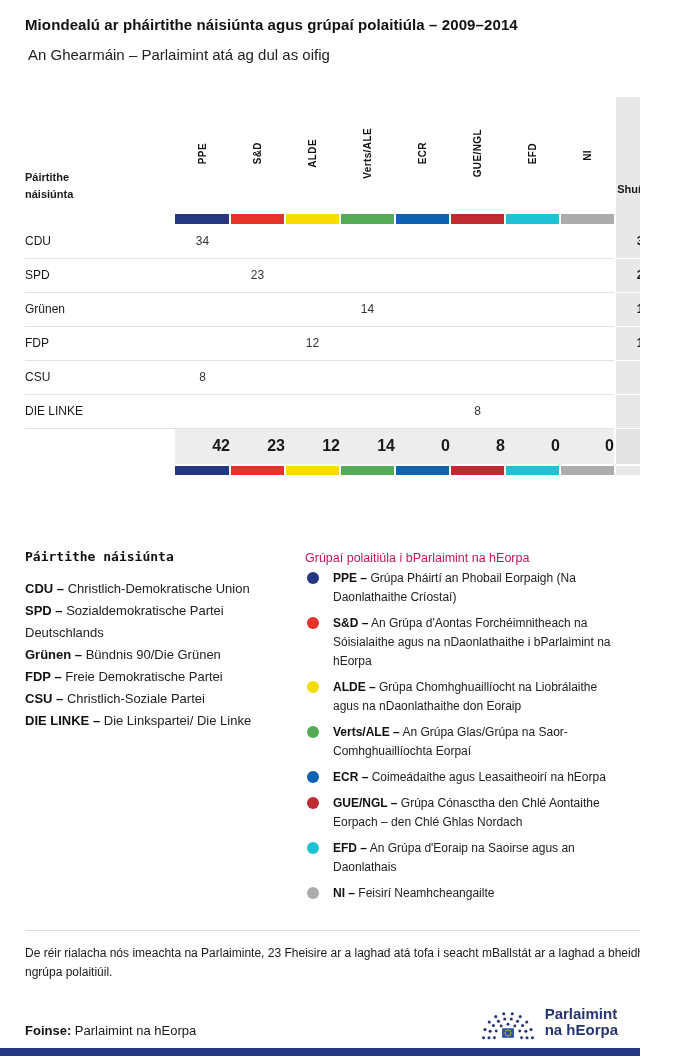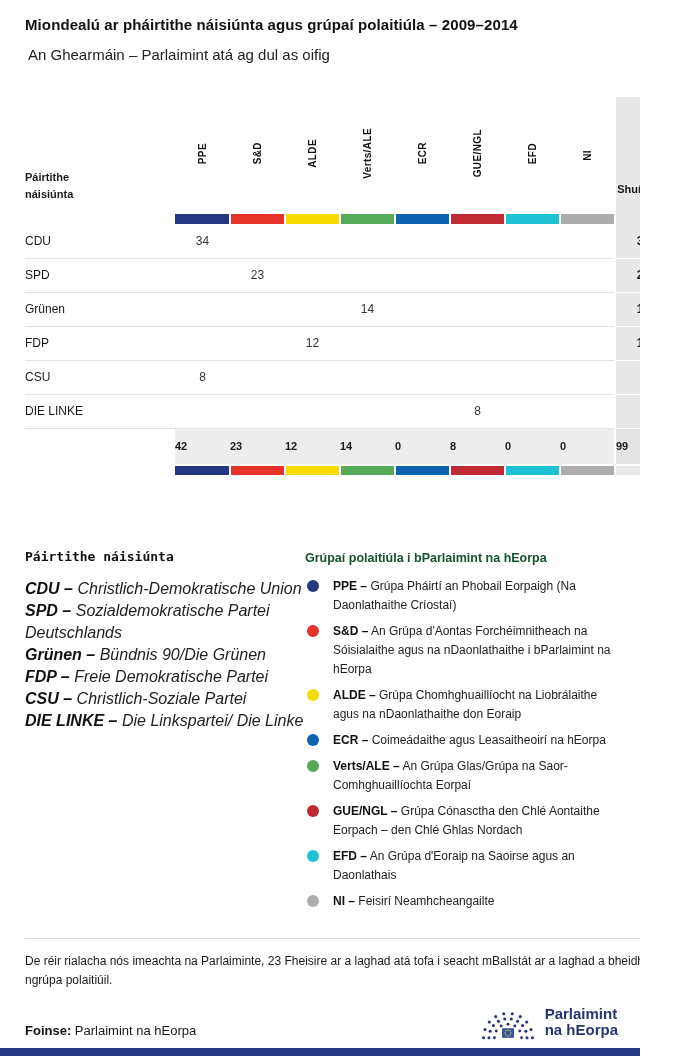--- a/index.html
+++ b/index.html
@@ -27,31 +27,31 @@
   .bar-row .bar { border-right:2px solid #fff; }
   .bar-row .seats-fill { background:#e8e8e8; border-left:2px solid #fff; }
   .bar-row.bottom td { border-top:2px solid #fff; }
 
   .data-row td { height:34px; border-bottom:1px solid #e2e2e2; font-size:12px; }
   .data-row .party { text-align:left; color:#1a1a1a;margin-left:22px; }
   .data-row .val { text-align:center; color:#333; }
   .data-row .seats { background:#e8e8e8; font-weight:bold; text-align:center; color:#1a1a1a;
                      border-left:2px solid #fff; border-bottom:1px solid #fff; }
 
-  .totals-row td { height:37px; background:#ededed; font-weight:bold; font-size:11px; text-align:left; color:#1a1a1a; }
+  .totals-row td { height:37px; background:#ededed; font-weight:bold; font-size:16px; text-align:right; color:#1a1a1a; }
   .totals-row .blank { background:#fff; }
   .totals-row .seats-tot { background:#e3e3e3; border-left:2px solid #fff; }
 
   .legends { display:flex; margin-top:74px; }
   .leg-left { width:330px; }
   .leg-left h3 { font-family:"DejaVu Sans Mono", monospace; font-size:13px; font-weight:bold; margin:0 0 14px 0; color:#111; }
-  .leg-left .item { font-size:16px; line-height:22px; color:#222;font-style:italic; }
+  .leg-left .item { font-size:13px; line-height:22px; color:#222; }
   .b { font-weight:bold; color:#111; }
   .leg-right { width:316px; }
-  .leg-right h3 { font-size:12.5px; font-weight:bold; margin:2px 0 12px 0; color:#14532d; }
+  .leg-right h3 { font-size:12.5px; font-weight:normal; margin:2px 0 4px 0; color:#be185d; }
   .gitem { display:flex; margin-bottom:7px; }
   .dot { width:12px; height:12px; border-radius:50%; flex:0 0 12px; margin:3px 14px 0 2px; }
   .gtext { font-size:12px; line-height:19px; color:#222; width:282px; }
 
   .note { margin-top:20px; border-top:1px solid #dcdcdc; padding-top:13px; font-size:12px; line-height:1.55;
           color:#1a1a1a; width:650px; }
 
   .source { position:absolute; left:25px; bottom:18px; font-size:13px; color:#1a1a1a; }
   .logo { position:absolute; right:22px; bottom:12px; display:flex; align-items:center; }
   .logo-text { font-size:15px; font-weight:bold; line-height:16px; margin-left:8px; }
@@ -228,26 +228,26 @@
           </div>
         <div class="gitem">
             <span class="dot" style="background-color: rgb(230, 51, 41);"></span>
             <div class="gtext"><span class="b">S&amp;D –</span> <span>An Grúpa d'Aontas Forchéimnitheach na Sóisialaithe agus na nDaonlathaithe i bParlaimint na hEorpa</span></div>
           </div>
         <div class="gitem">
             <span class="dot" style="background-color: rgb(246, 220, 0);"></span>
             <div class="gtext"><span class="b">ALDE –</span> <span>Grúpa Chomhghuaillíocht na Liobrálaithe agus na nDaonlathaithe don Eoraip</span></div>
           </div>
         <div class="gitem">
+            <span class="dot" style="background-color: rgb(85, 170, 88);"></span>
+            <div class="gtext"><span class="b">Verts/ALE –</span> <span>An Grúpa Glas/Grúpa na Saor-Comhghuaillíochta Eorpaí</span></div>
+          </div>
+        <div class="gitem">
             <span class="dot" style="background-color: rgb(14, 98, 178);"></span>
             <div class="gtext"><span class="b">ECR –</span> <span>Coimeádaithe agus Leasaitheoirí na hEorpa</span></div>
-          </div>
-        <div class="gitem">
-            <span class="dot" style="background-color: rgb(85, 170, 88);"></span>
-            <div class="gtext"><span class="b">Verts/ALE –</span> <span>An Grúpa Glas/Grúpa na Saor-Comhghuaillíochta Eorpaí</span></div>
           </div>
         <div class="gitem">
             <span class="dot" style="background-color: rgb(191, 42, 51);"></span>
             <div class="gtext"><span class="b">GUE/NGL –</span> <span>Grúpa Cónasctha den Chlé Aontaithe Eorpach – den Chlé Ghlas Nordach</span></div>
           </div>
         <div class="gitem">
             <span class="dot" style="background-color: rgb(31, 194, 212);"></span>
             <div class="gtext"><span class="b">EFD –</span> <span>An Grúpa d'Eoraip na Saoirse agus an Daonlathais</span></div>
           </div>
         <div class="gitem">

